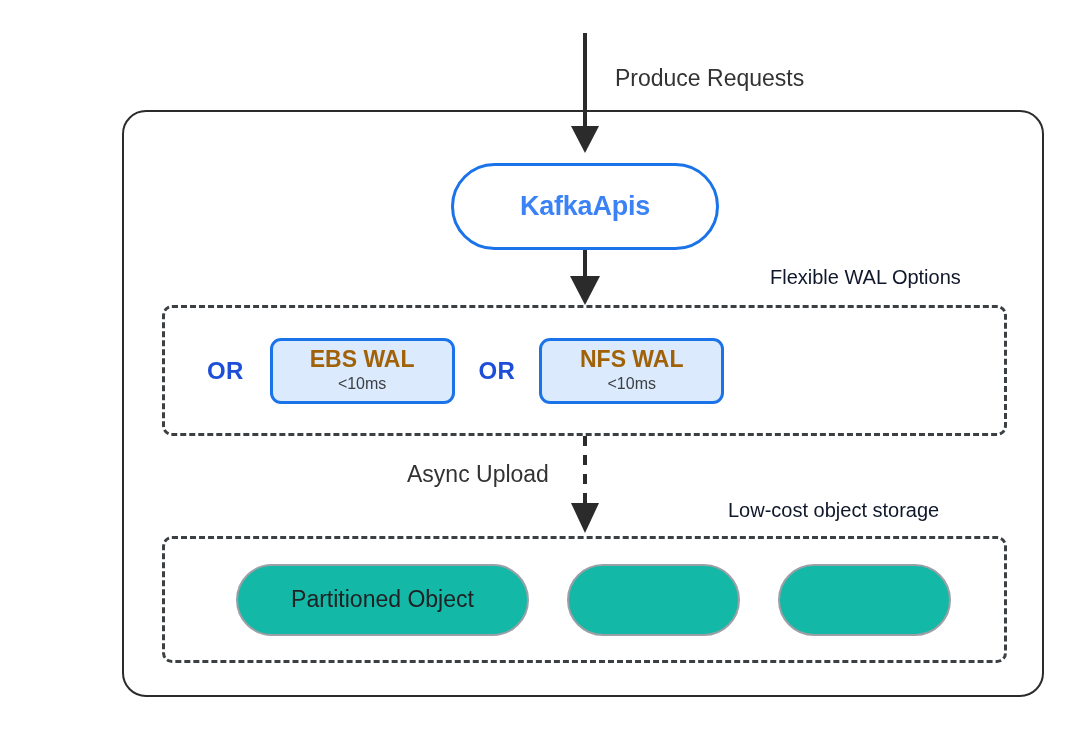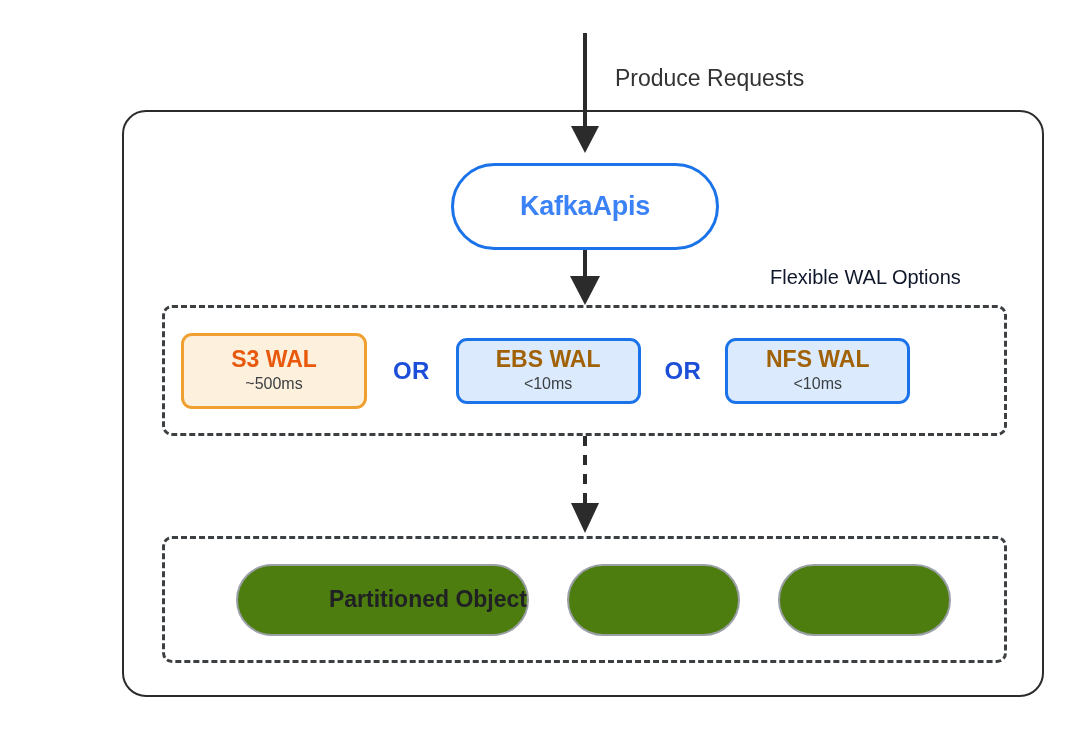--- a/index.html
+++ b/index.html
@@ -175,26 +175,25 @@
     height: 127px;
     display: flex;
     align-items: center;
     box-sizing: border-box;
     padding-left: 74px;
   }
   .pill {
     height: 72px;
     border: 2px solid #9aa0a6;
     border-radius: 36px;
-    background: #4d7c0f;
-    box-sizing: border-box;
-    display: flex;
-    align-items: center;
-    justify-content: flex-end;
-    font-weight: bold;
+    background: #14b8a6;
+    box-sizing: border-box;
+    display: flex;
+    align-items: center;
+    justify-content: center;
   }
   .pill.labeled { width: 293px; }
   .pill.empty { width: 173px; margin-left: 38px; }
   .pill .pill-label {
     font-size: 23px;
     color: #202124;
   }
 
   
   .edge-label {
@@ -229,53 +228,51 @@
       <polygon points="526,276 556,276 541,305" fill="#2b2b2b"></polygon>
     </g>
 
     <g>
       <line x1="541" y1="436" x2="541" y2="505" stroke="#2b2b2b" stroke-width="4" stroke-dasharray="10 9"></line>
       <polygon points="527,503 555,503 541,533" fill="#2b2b2b"></polygon>
     </g>
   </svg>
 
   <div class="edge-label produce-label">Produce Requests</div>
+  <div class="edge-label async-label">Async Upload</div>
 
   <div class="outer-container"></div>
 
   <div class="kafka-node">
     <span class="label">KafkaApis</span>
   </div>
 
   <div class="group-caption wal-caption">Flexible WAL Options</div>
   <div class="dashed-group wal-group"></div>
 
   <div class="wal-row">
 
-    <div class="wal-box s3">
-      <span class="wal-title">S3 WAL</span>
-      <span class="wal-sub">~500ms</span>
-    </div>
 
     <span class="or-text">OR</span>
 
     <div class="wal-box ebs">
       <span class="wal-title">EBS WAL</span>
       <span class="wal-sub">&lt;10ms</span>
     </div>
 
     <span class="or-text or-gap-2">OR</span>
 
     <div class="wal-box nfs">
       <span class="wal-title">NFS WAL</span>
       <span class="wal-sub">&lt;10ms</span>
     </div>
 
   </div>
 
+  <div class="group-caption storage-caption">Low-cost object storage</div>
   <div class="dashed-group storage-group"></div>
 
   <div class="storage-row">
     <div class="pill labeled">
       <span class="pill-label">Partitioned Object</span>
     </div>
     <div class="pill empty">
       <span class="pill-label"></span>
     </div>
     <div class="pill empty">

